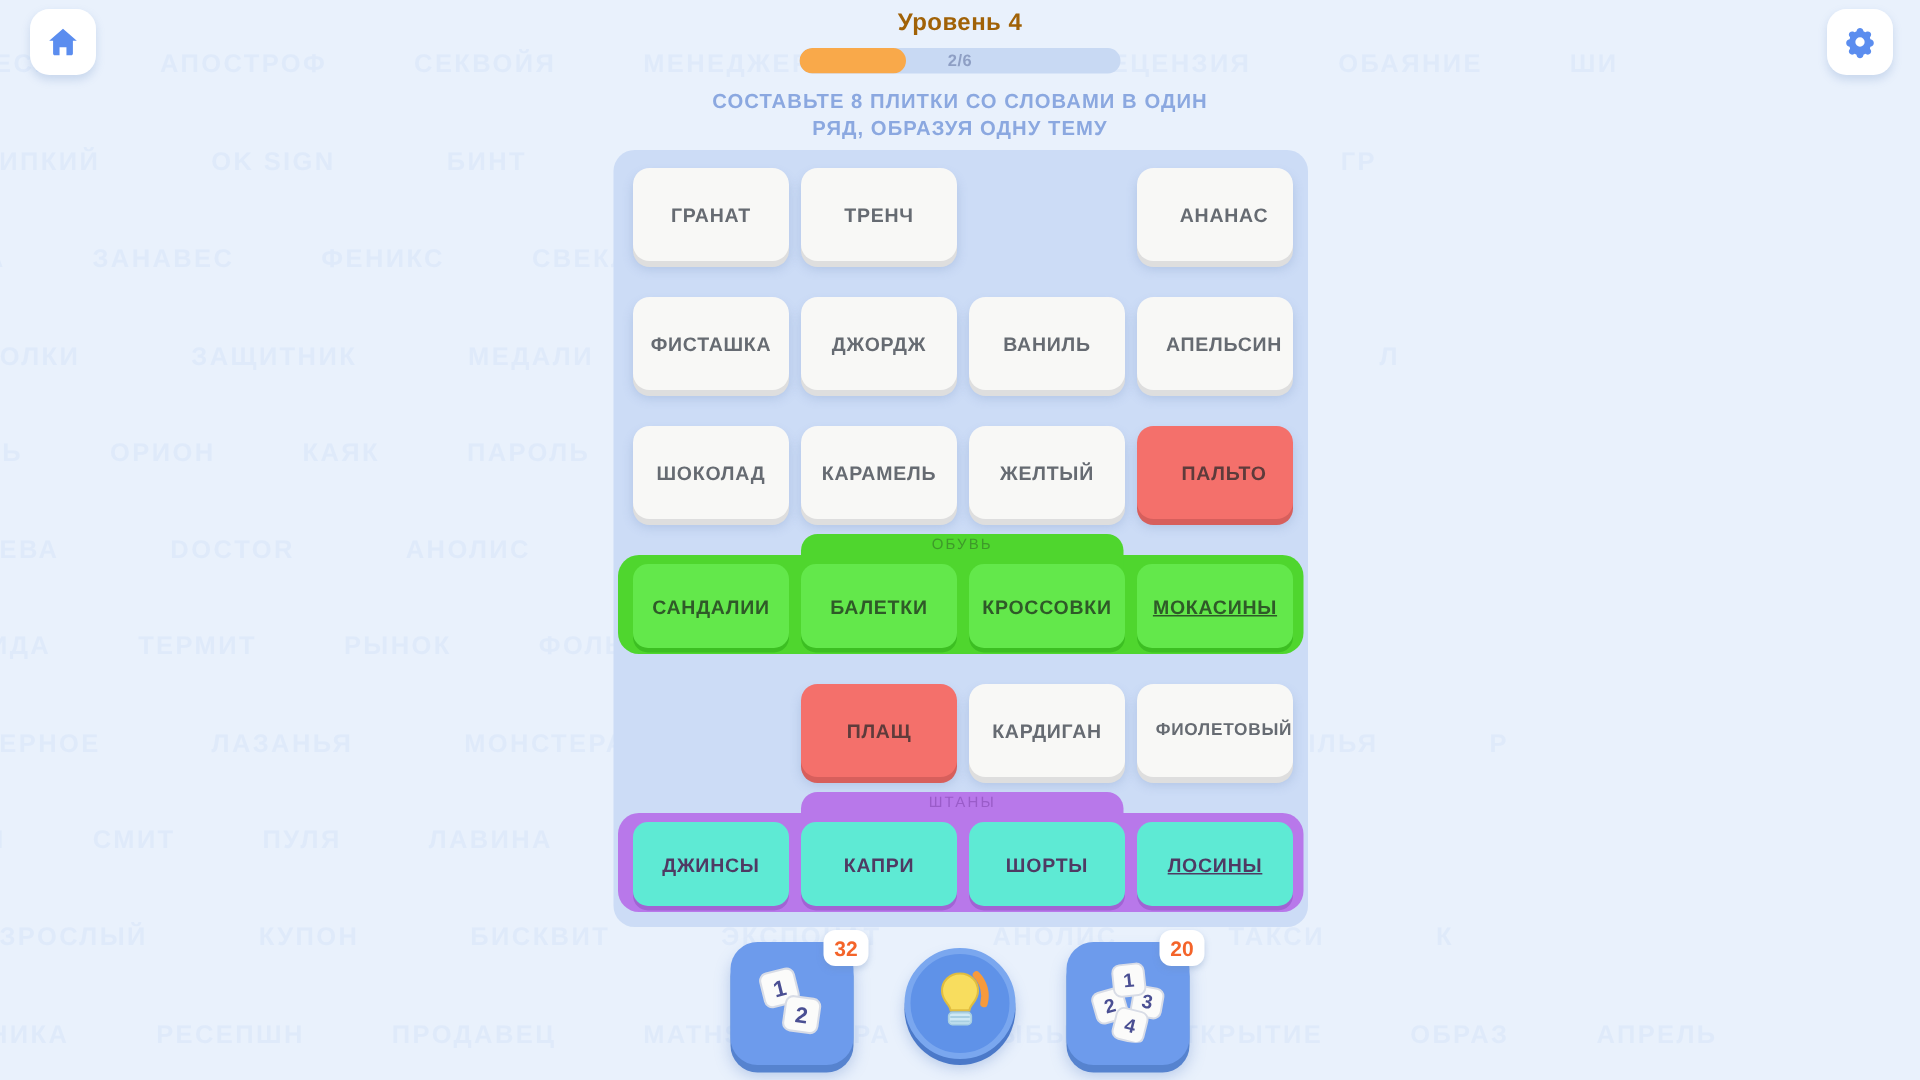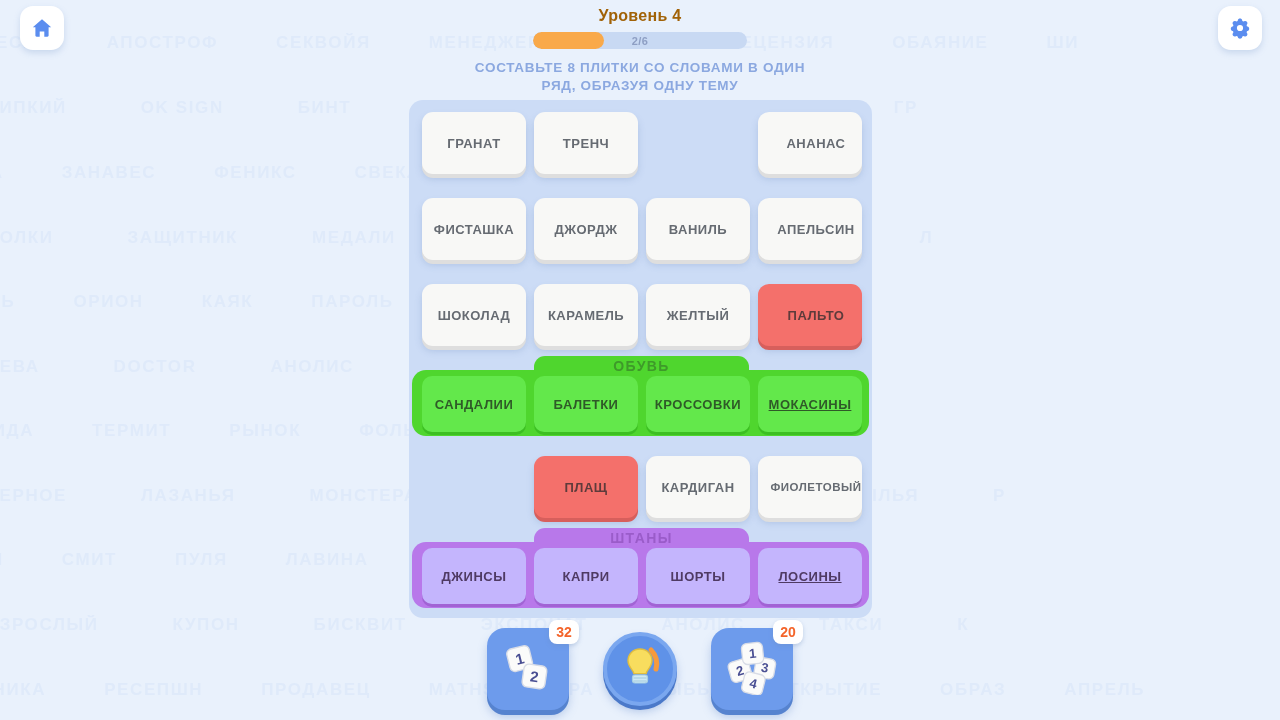--- a/index.html
+++ b/index.html
@@ -147,21 +147,21 @@
     width: 457px; height: 66px;
     border-radius: 14px;
   }
   .solved-group .tab {
     position: absolute;
     left: 122px; top: 0;
     width: 215px; height: 26px;
     border-radius: 11px 11px 0 0;
     display: flex; align-items: flex-start; justify-content: center;
     padding-top: 2px;
-    font-size: 14px; font-weight: bold;
+    font-size: 10px; font-weight: normal;
     letter-spacing: 1.4px;
   }
   .solved-group .inner-tile {
     position: absolute;
     top: 20px;
     width: 104px; height: 56px;
     border-radius: 10px;
     display: flex; align-items: center; justify-content: center;
     font-size: 13px; font-weight: bold;
     letter-spacing: .5px;
@@ -175,21 +175,21 @@
 
   .grp-green .band, .grp-green .tab { background: #4fd62e; }
   .grp-green .inner-tile {
     background: #63e84b; color: #2f5a28;
     box-shadow: 0 3px 0 #3cbf22;
   }
   .grp-green .tab { color: #3e9a2a; }
 
   .grp-purple .band, .grp-purple .tab { background: #b878ea; }
   .grp-purple .inner-tile {
-    background: #c4b5fd; color: #4f3a63;
+    background: #5eead4; color: #4f3a63;
     box-shadow: 0 3px 0 #a163d4;
     text-align: center;
   }
   .grp-purple .tab { color: #9a5cc9; }
 
   
   #powerups {
     position: absolute;
     left: 0; top: 628px; width: 1280px;
     display: flex; justify-content: center; align-items: center;

